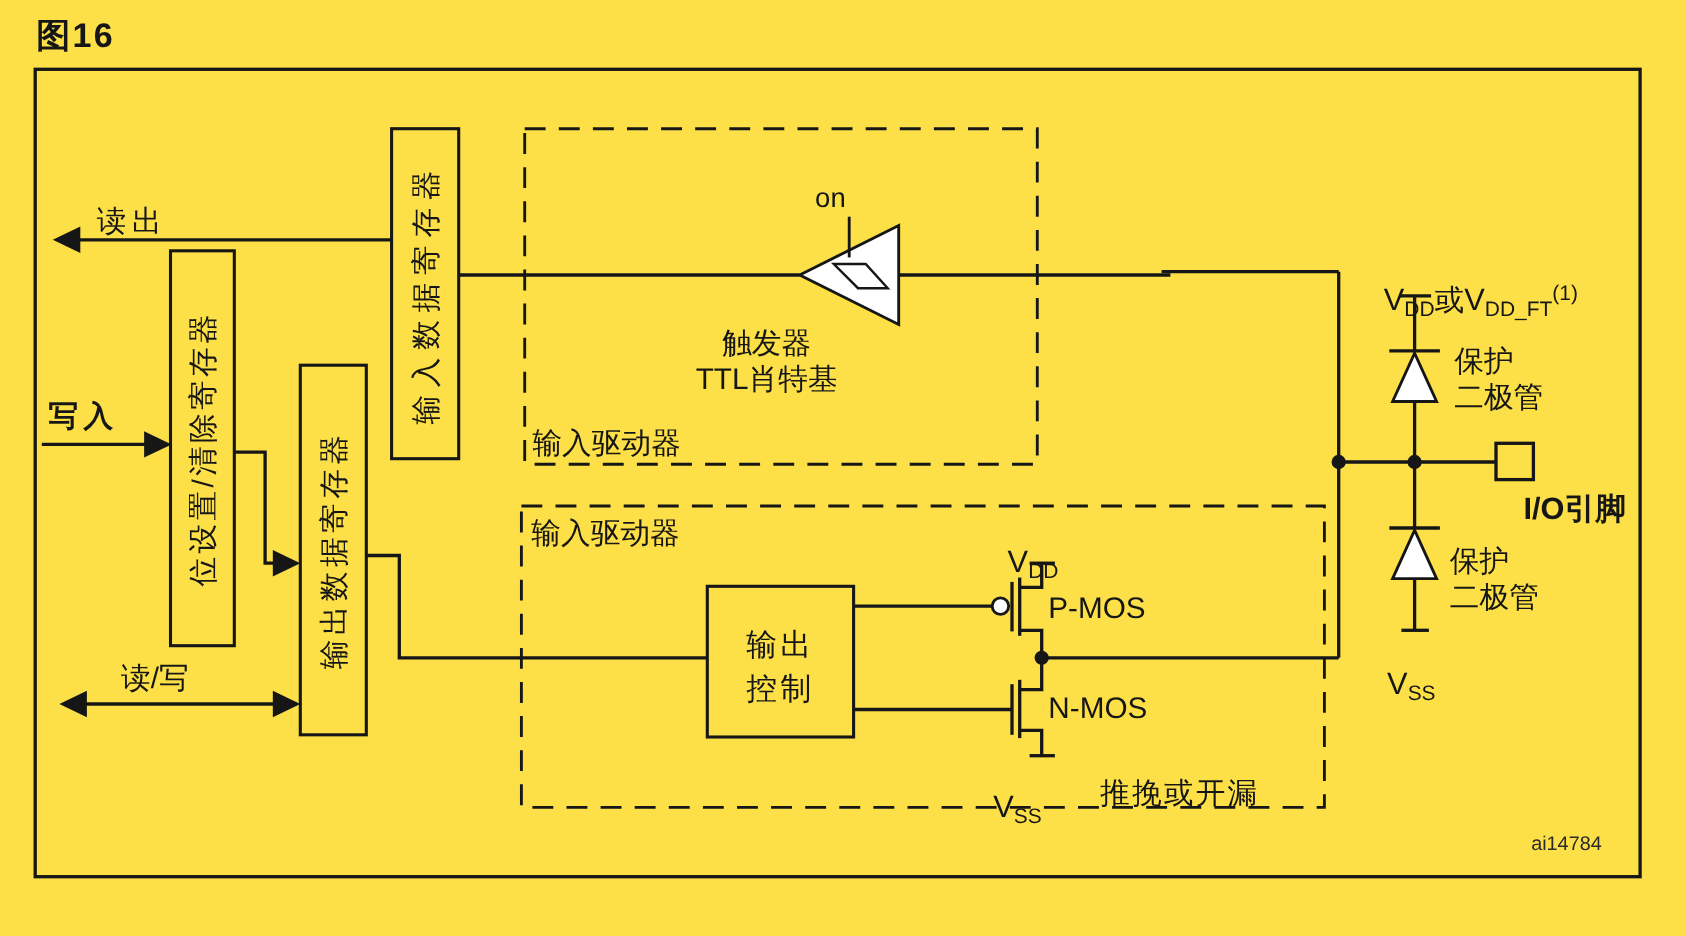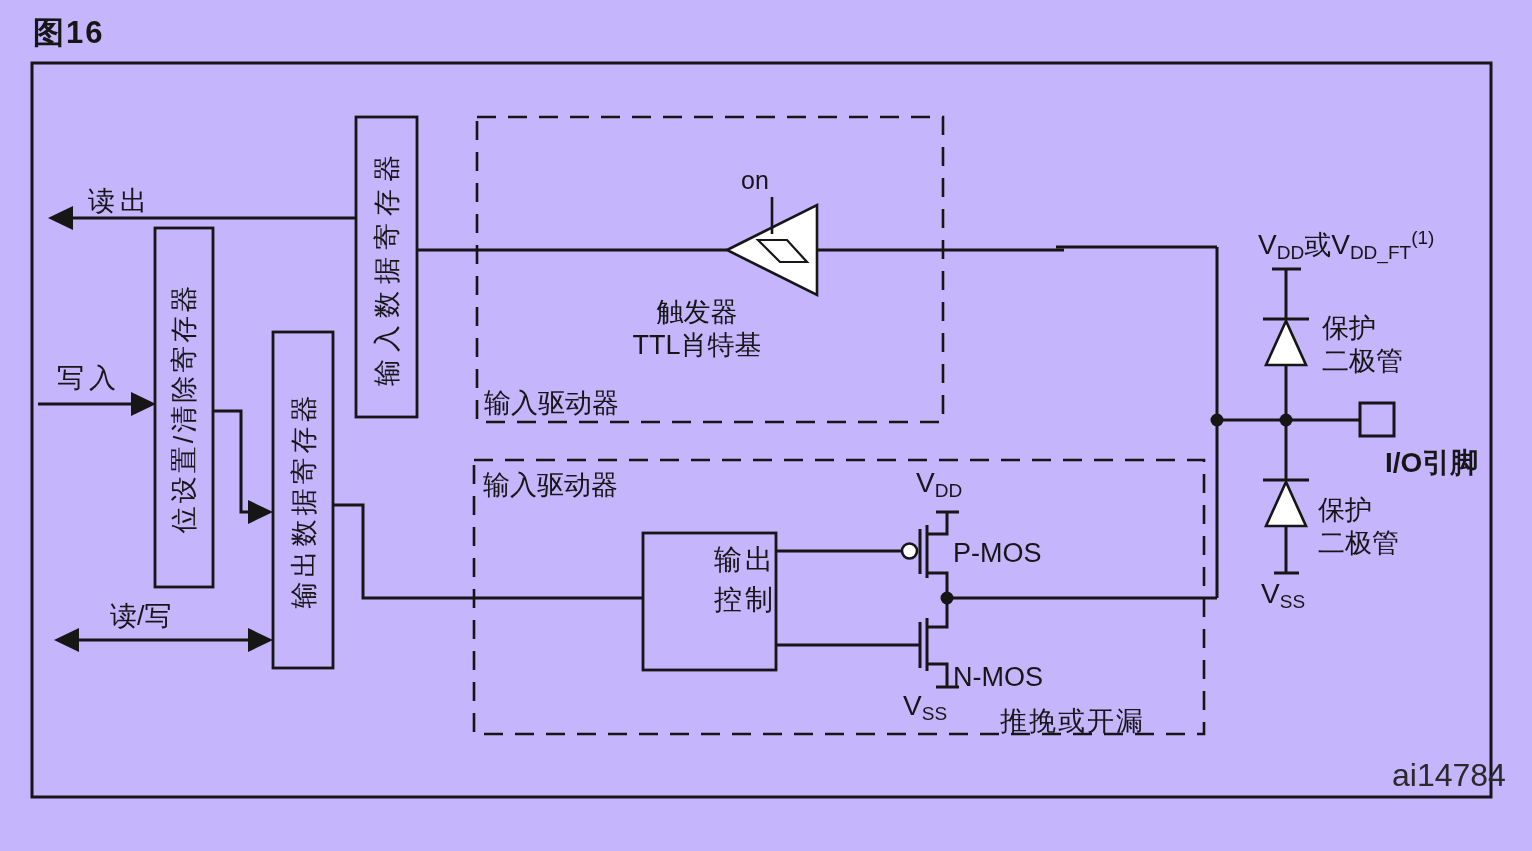--- a/index.html
+++ b/index.html
@@ -1,40 +1,40 @@
 <!DOCTYPE html>
 <html><head>
 <meta charset="utf-8">
 <style>
   html,body{margin:0;padding:0;background:#ffffff;}
   #canvas{
     position:relative;
     width:1532px;height:851px;
-    background:#c4b5fd;
+    background:#fde047;
     font-family:"Liberation Sans", sans-serif;
     color:#161616;
     overflow:hidden;
   }
   svg{position:absolute;left:0;top:0;}
   .lbl{position:absolute;white-space:nowrap;color:#161616;}
   .fig-title{font-size:31px;font-weight:bold;letter-spacing:2px;}
   .sig{font-size:27px;letter-spacing:5px;}
   .small{font-size:27px;}
   .vwrap{position:absolute;display:flex;align-items:center;justify-content:center;}
   .vtext{transform:rotate(-90deg);white-space:nowrap;font-size:27px;letter-spacing:4px;}
   .center2{position:absolute;text-align:center;font-size:27px;line-height:1.22;white-space:nowrap;}
   .ctrlwrap{position:absolute;display:flex;align-items:center;justify-content:center;text-align:center;}
   .ctrltext{font-size:28px;line-height:1.4;letter-spacing:3px;}
   .sub{font-size:0.68em;vertical-align:-0.28em;letter-spacing:0;}
   .sup{font-size:0.68em;vertical-align:0.5em;letter-spacing:0;}
-  .vlab{font-size:28px;}
+  .vlab{font-size:28px;margin-top:28px;}
   .bold{font-weight:bold;}
   .footnote{font-size:29px;letter-spacing:1px;}
   .serif{font-family:"Liberation Serif", serif;}
-  .wm{font-size:32px;color:#2a2a2a;}
+  .wm{font-size:18px;color:#2a2a2a;}
 </style>
 </head>
 <body>
 
 <div id="canvas">
 
   <svg width="1532" height="851" viewBox="0 0 1532 851">
     <g stroke="#161616" stroke-width="3" fill="none">
 
       <rect x="32" y="63" width="1459" height="734"></rect>
@@ -123,49 +123,49 @@
         <line x1="1274" y1="573" x2="1299" y2="573"></line>
       </g>
 
       <rect x="1360" y="403" width="34" height="33"></rect>
     </g>
   </svg>
 
   <div class="lbl fig-title" style="left:33px;top:12px;">图16</div>
 
   <div class="lbl sig" style="left:88px;top:183px;">读出</div>
-  <div class="lbl sig" style="left:57px;top:360px;">写入</div>
+  <div class="lbl sig" style="left:44px;top:360px;font-weight:bold;">写入</div>
   <div class="lbl small" style="left:110px;top:598px;">读/写</div>
 
   <div class="vwrap" style="left:155px;top:228px;width:58px;height:359px;">
     <span class="vtext" style="letter-spacing:3px;">位设置/清除寄存器</span>
   </div>
   <div class="vwrap" style="left:273px;top:332px;width:60px;height:336px;">
     <span class="vtext">输出数据寄存器</span>
   </div>
   <div class="vwrap" style="left:356px;top:117px;width:61px;height:300px;">
     <span class="vtext" style="letter-spacing:7px;">输入数据寄存器</span>
   </div>
 
   <div class="lbl" style="left:741px;top:166px;font-size:25px;">on</div>
   <div class="center2" style="left:613px;top:296px;width:168px;">
     <div>触发器</div>
     <div>TTL肖特基</div>
   </div>
   <div class="lbl small" style="left:484px;top:385px;">输入驱动器</div>
 
   <div class="lbl small" style="left:483px;top:467px;">输入驱动器</div>
-  <div class="ctrlwrap" style="left:643px;top:511px;width:133px;height:137px;justify-content:flex-end;">
+  <div class="ctrlwrap" style="left:643px;top:537px;width:133px;height:137px;">
     <div class="ctrltext">
       <div>输出</div>
       <div>控制</div>
     </div>
   </div>
   <div class="lbl small" style="left:953px;top:538px;">P-MOS</div>
-  <div class="lbl small" style="left:953px;top:629px;margin-top:33px;">N-MOS</div>
+  <div class="lbl small" style="left:953px;top:629px;">N-MOS</div>
   <div class="lbl vlab" style="left:916px;top:467px;"><span>V</span><span class="sub">DD</span></div>
   <div class="lbl vlab" style="left:903px;top:690px;"><span>V</span><span class="sub">SS</span></div>
   <div class="lbl small" style="left:1000px;top:703px;letter-spacing:2px;">推挽或开漏</div>
 
   <div class="lbl vlab" style="left:1258px;top:227px;">
     <span>V</span><span class="sub">DD</span><span style="font-size:27px;">或</span><span>V</span><span class="sub">DD_FT</span><span class="sup">(1)</span>
   </div>
   <div class="center2" style="left:1322px;top:312px;text-align:left;">
     <div>保护</div>
     <div>二极管</div>

